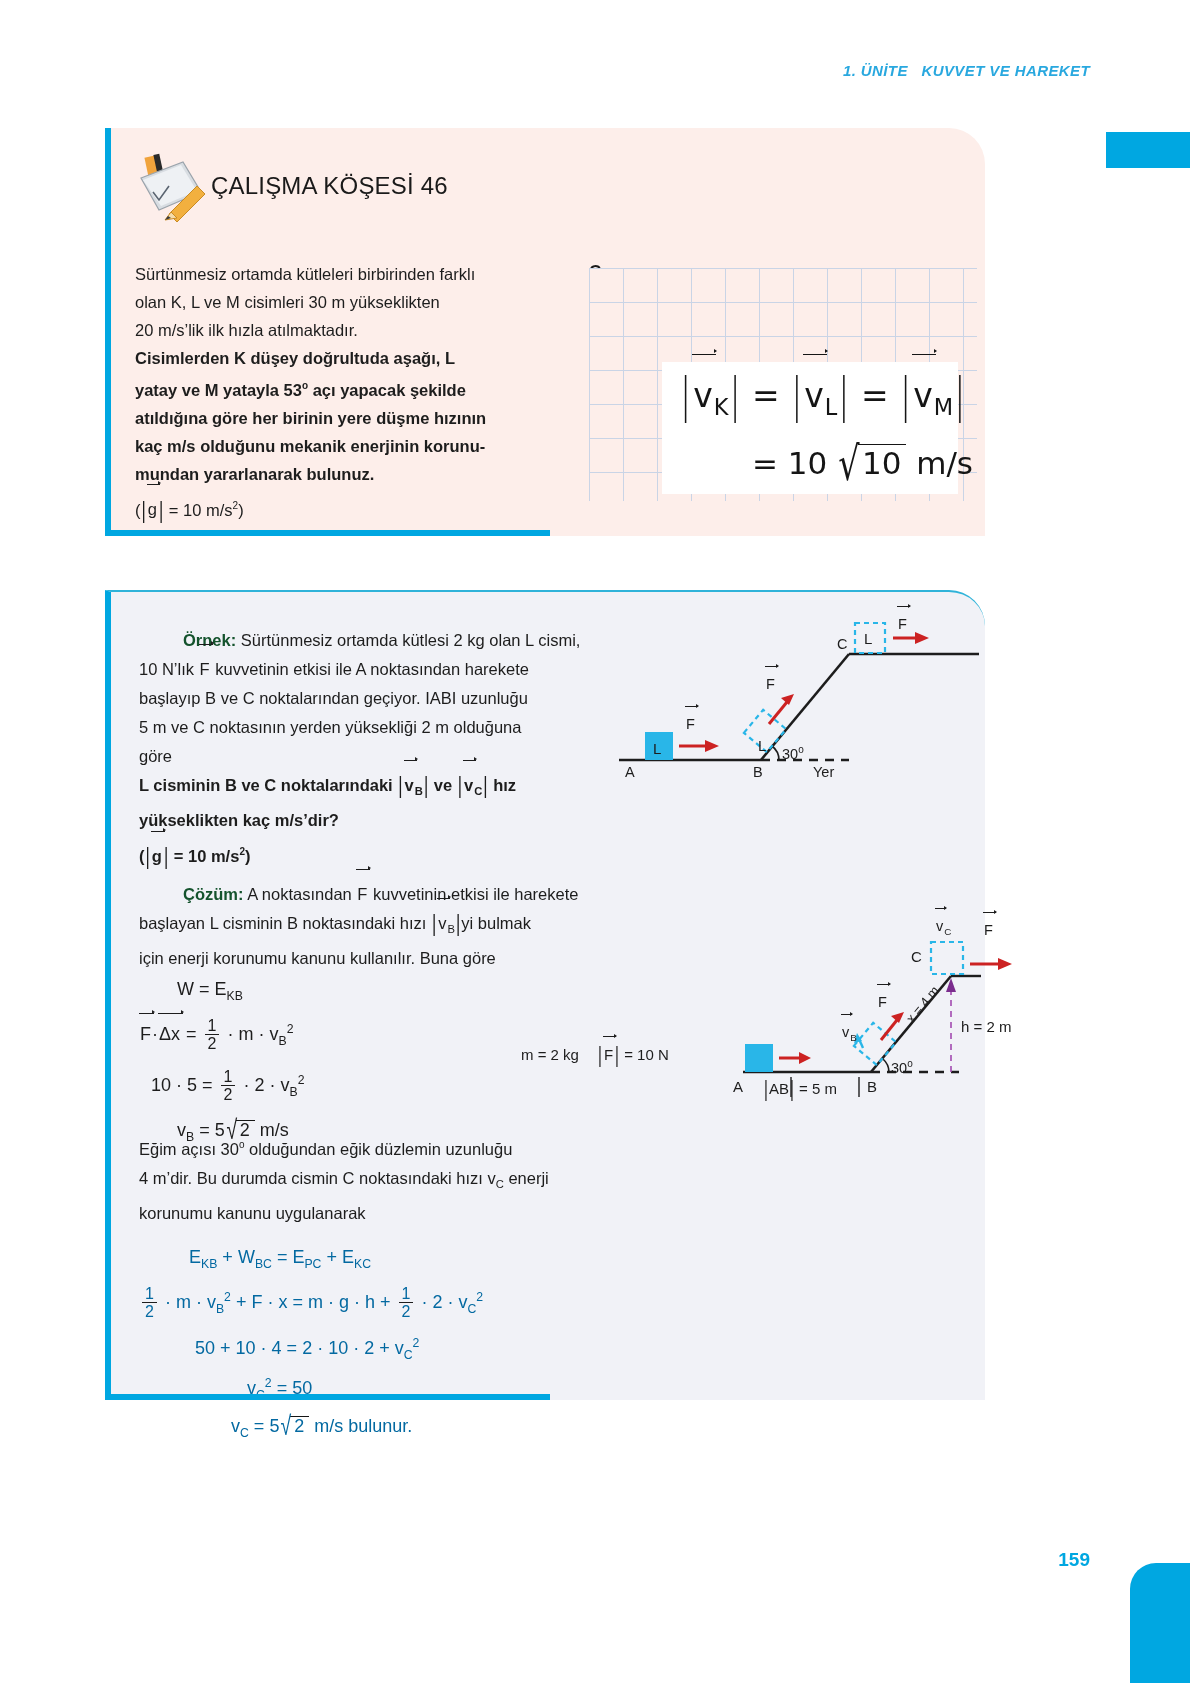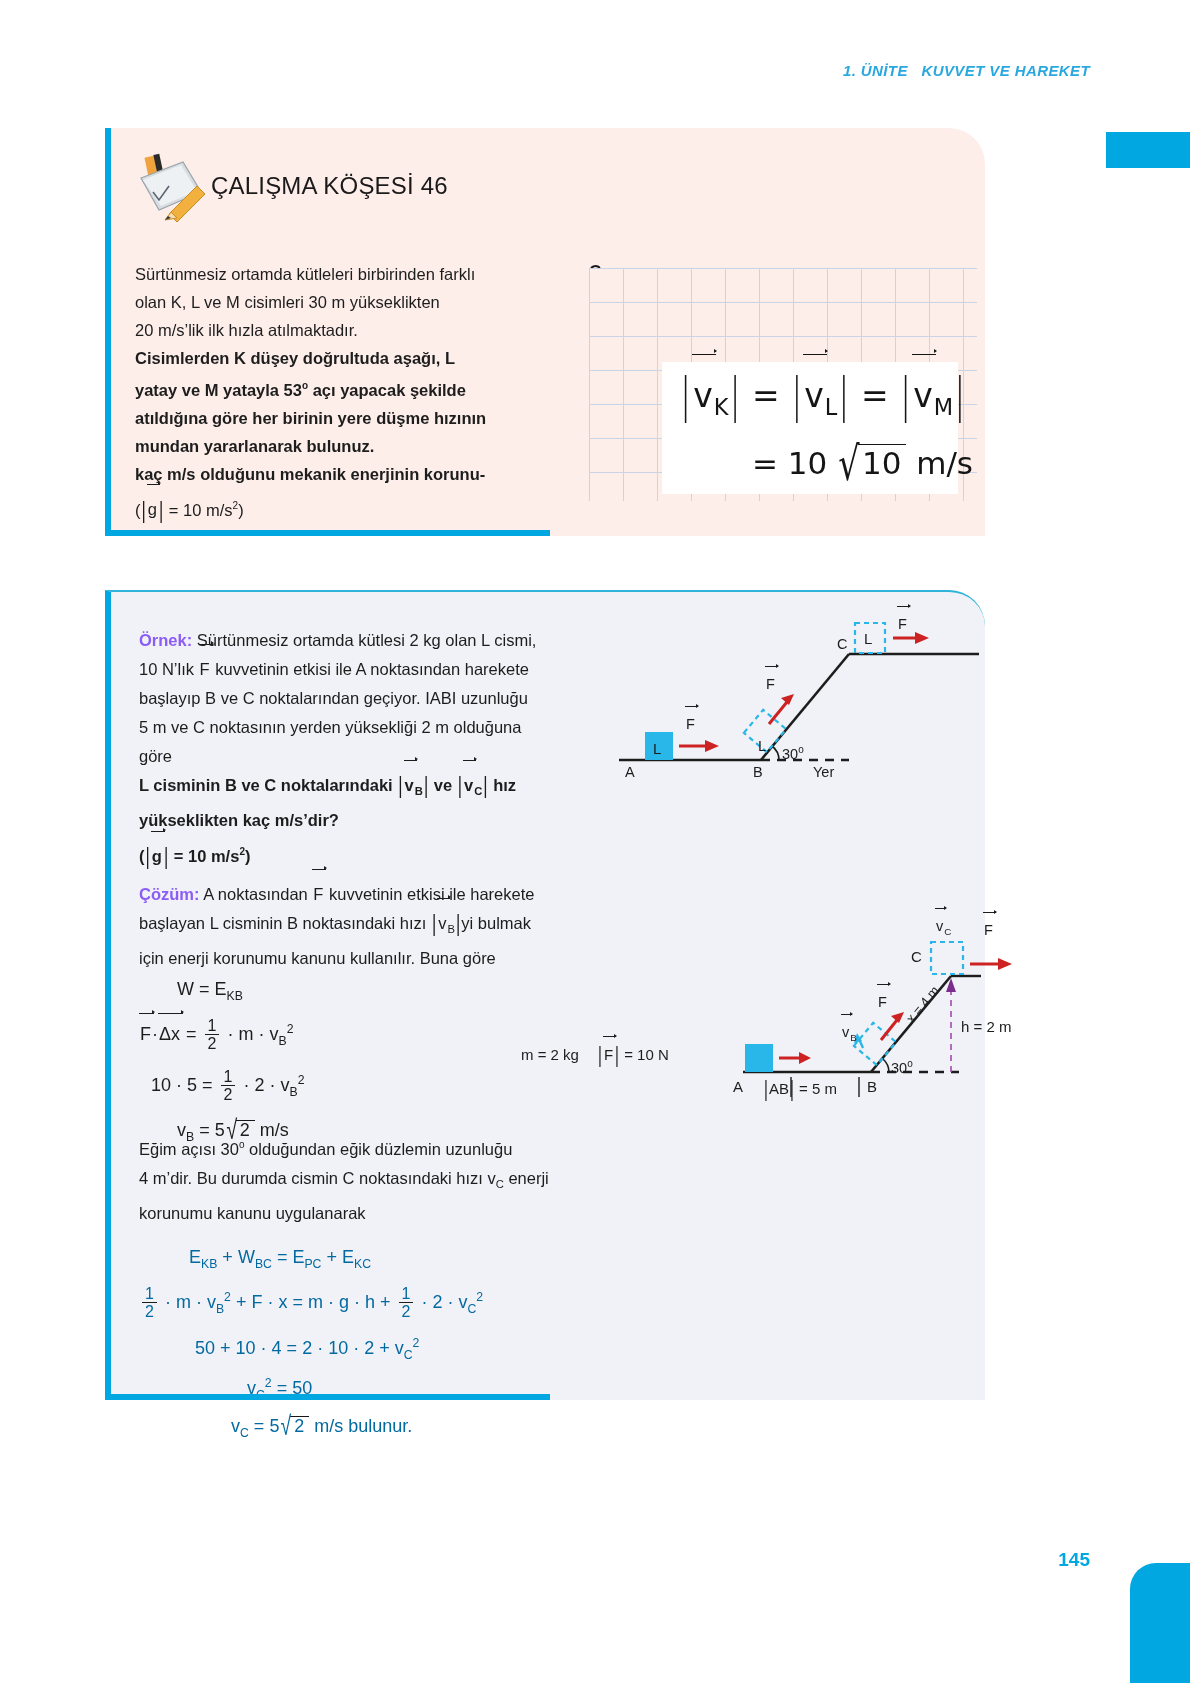--- a/index.html
+++ b/index.html
@@ -118,21 +118,21 @@
     border-top:2px solid #2fb3d9;
   }
   .ex-card-underline {
     position:absolute; left:105px; top:1394px;
     width:445px; height:6px; background:#00a7e1;
   }
   .ex-text {
     position:absolute; left:28px; top:34px; width:470px;
     font-size:16.5px; line-height:29px; color:#1d1d1d;
   }
-  .kw { color:#8b5cf6; font-weight:bold; }
+  .kw { color:#14532d; font-weight:bold;margin-left:44px; }
   .ex-text .bold { font-weight:bold; }
 
   .sol-text {
     position:absolute; left:28px; top:288px; width:480px;
     font-size:16.5px; line-height:29px; color:#1d1d1d;
   }
   .eq-block { position:absolute; left:28px; top:380px; width:470px; color:#1d1d1d; }
   .eq { font-size:18px; line-height:1; margin-bottom:16px; white-space:nowrap; }
   .frac {
     display:inline-block; vertical-align:middle; text-align:center;
@@ -187,22 +187,22 @@
 
   <div class="work-title">ÇALIŞMA KÖŞESİ 46</div>
 
   <div class="q-text">
     <div>Sürtünmesiz ortamda kütleleri birbirinden farklı</div>
     <div>olan K, L ve M cisimleri 30 m yükseklikten</div>
     <div>20 m/s’lik ilk hızla atılmaktadır.</div>
     <div class="bold">Cisimlerden K düşey doğrultuda aşağı, L</div>
     <div class="bold"><span>yatay ve M yatayla 53</span><span class="sup">o</span><span> açı yapacak şekilde</span></div>
     <div class="bold">atıldığına göre her birinin yere düşme hızının</div>
+    <div class="bold">kaç m/s olduğunu mekanik enerjinin korunu-</div>
     <div class="bold">mundan yararlanarak bulunuz.</div>
-    <div class="bold">kaç m/s olduğunu mekanik enerjinin korunu-</div>
     <div style="margin-top:4px;">
       <span>(</span><span class="bar">|</span><span class="vec">g</span><span class="bar">|</span><span> = 10 m/s</span><span class="sup">2</span><span>)</span>
     </div>
   </div>
 
   <div class="cevap-label">Cevap</div>
 
   <div class="grid-box">
     <div class="ans-white"></div>
     <div class="ans-line1">
@@ -411,13 +411,13 @@
     </div>
     <div class="eq" style="padding-left:92px;">
       <span>v</span><span class="sub">C</span>
       <span>=</span>
       <span>5</span><span class="sqrt"><span class="radsym">√</span><span class="radicand">2</span></span><span> m/s bulunur.</span>
     </div>
   </div>
 </div>
 <div class="ex-card-underline"></div>
 
-<div class="page-num">145</div>
+<div class="page-num">159</div>
 
 </body></html>

